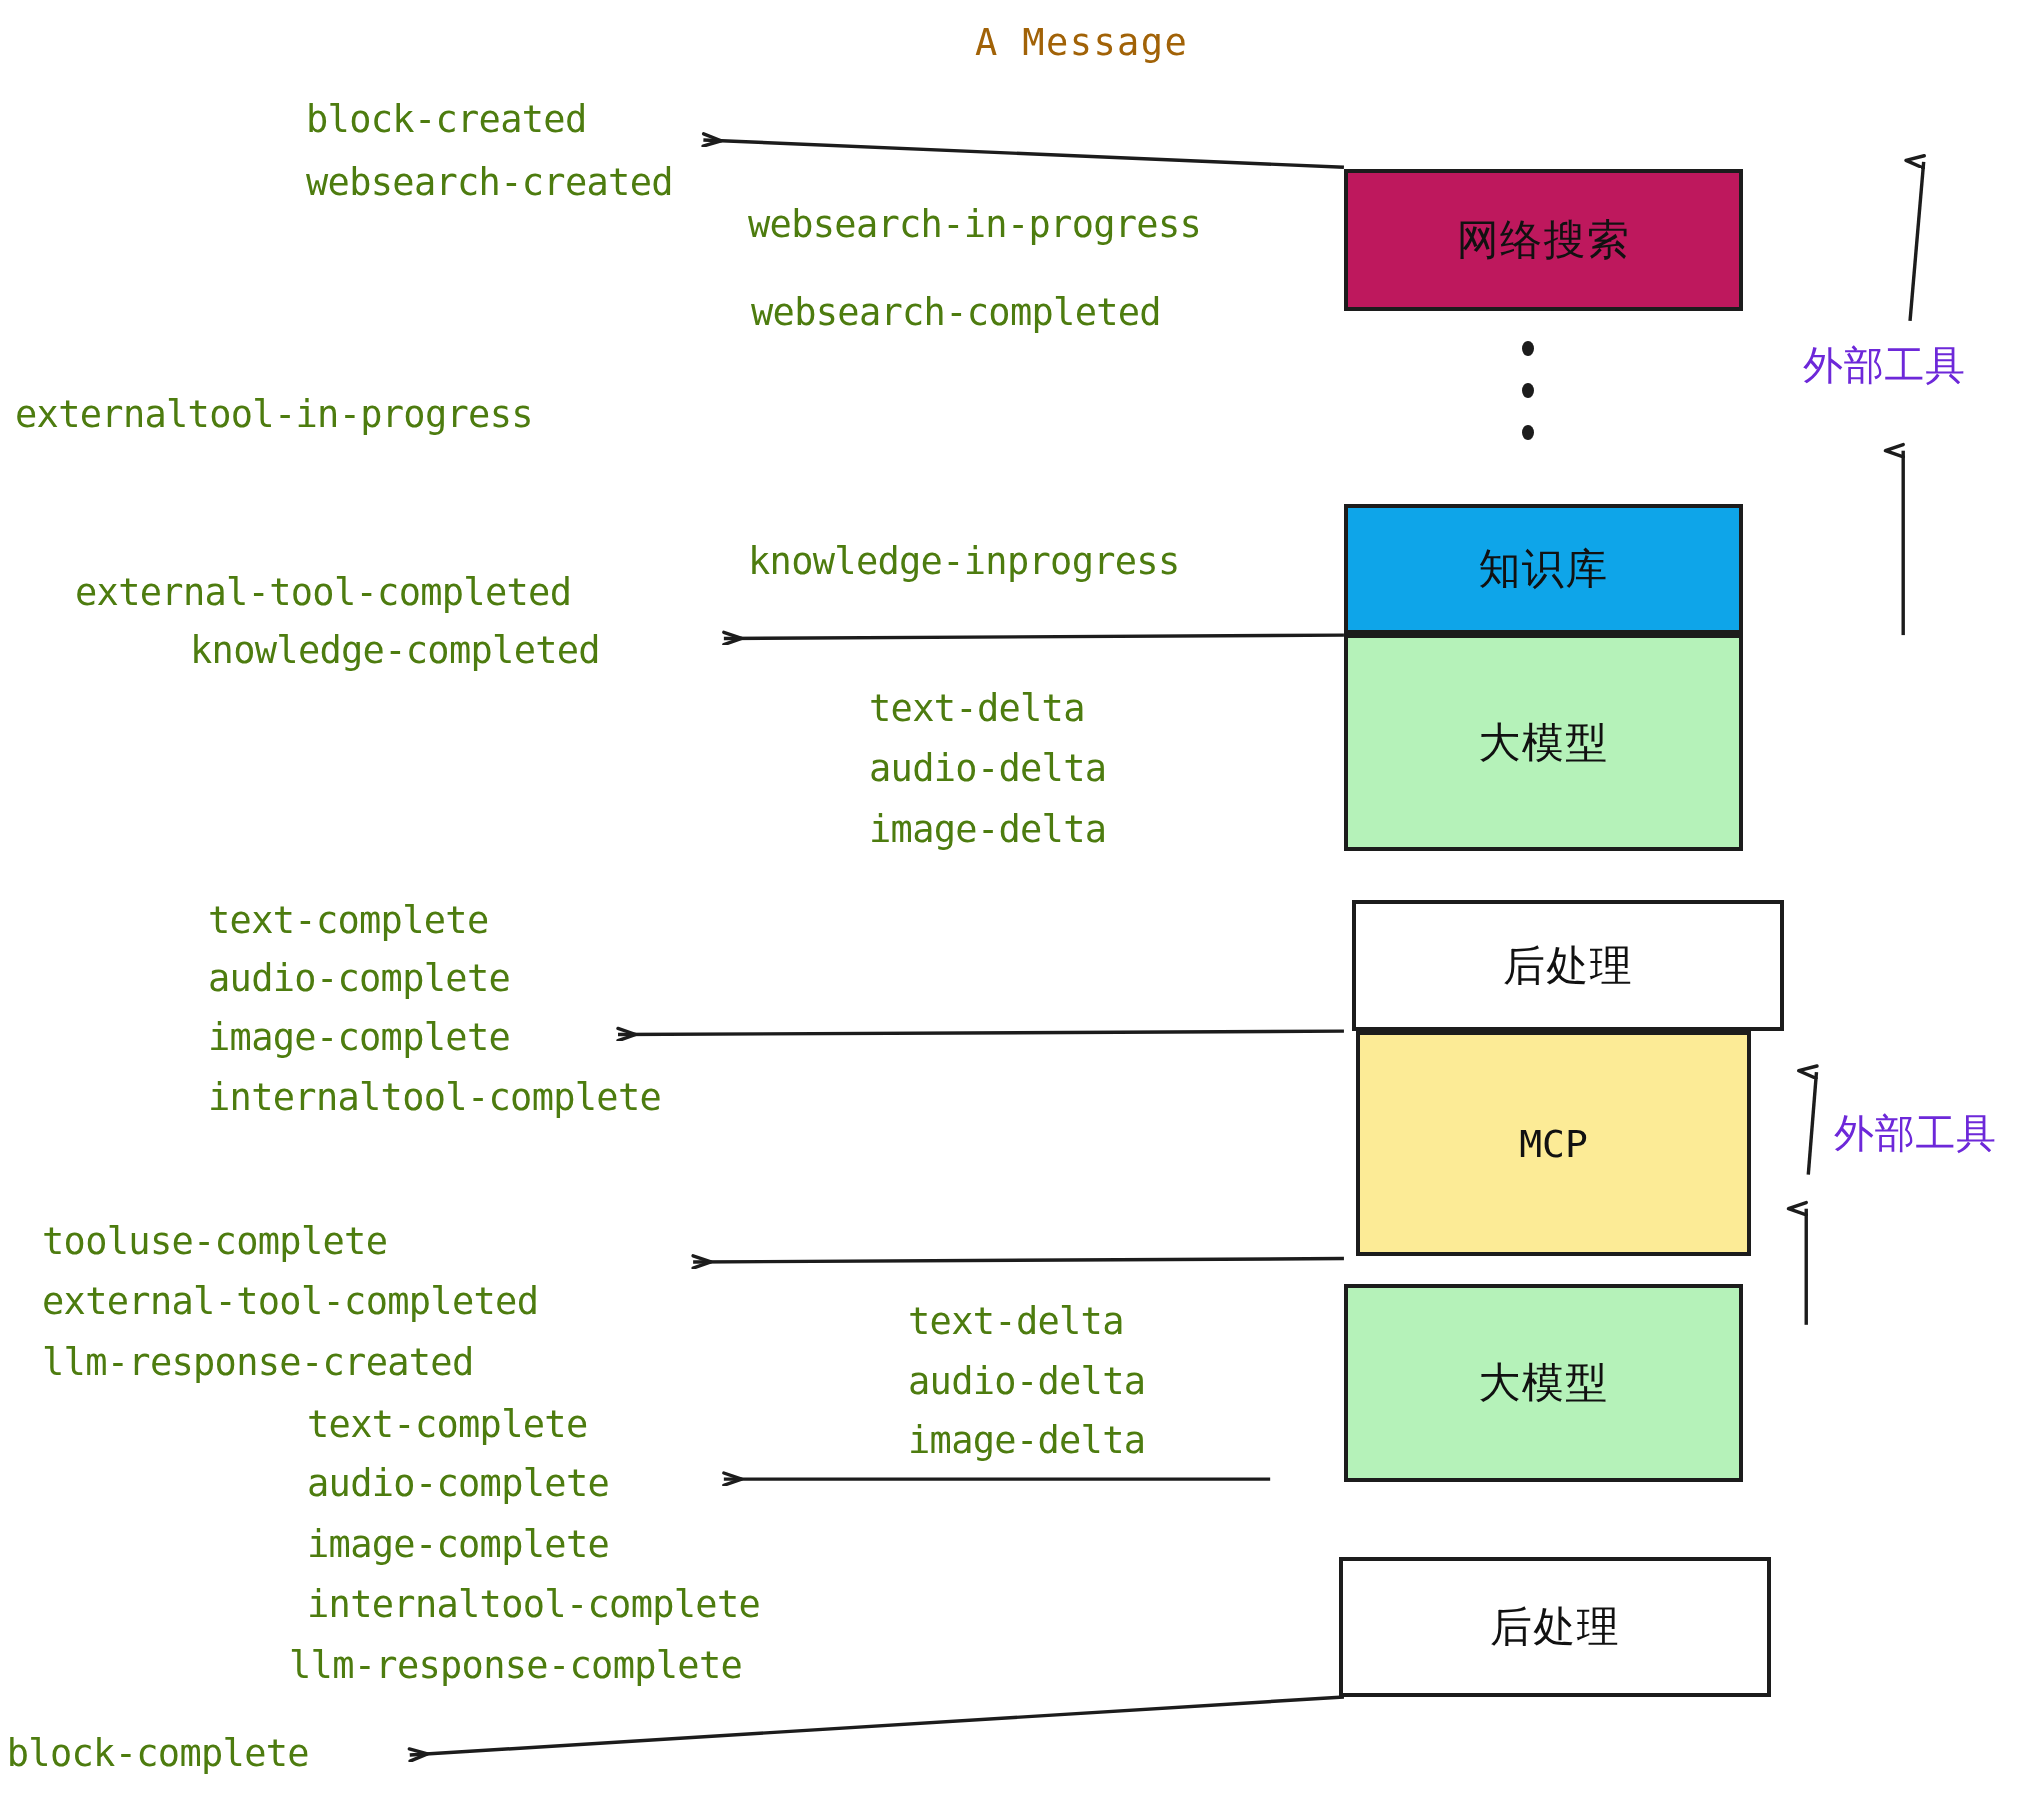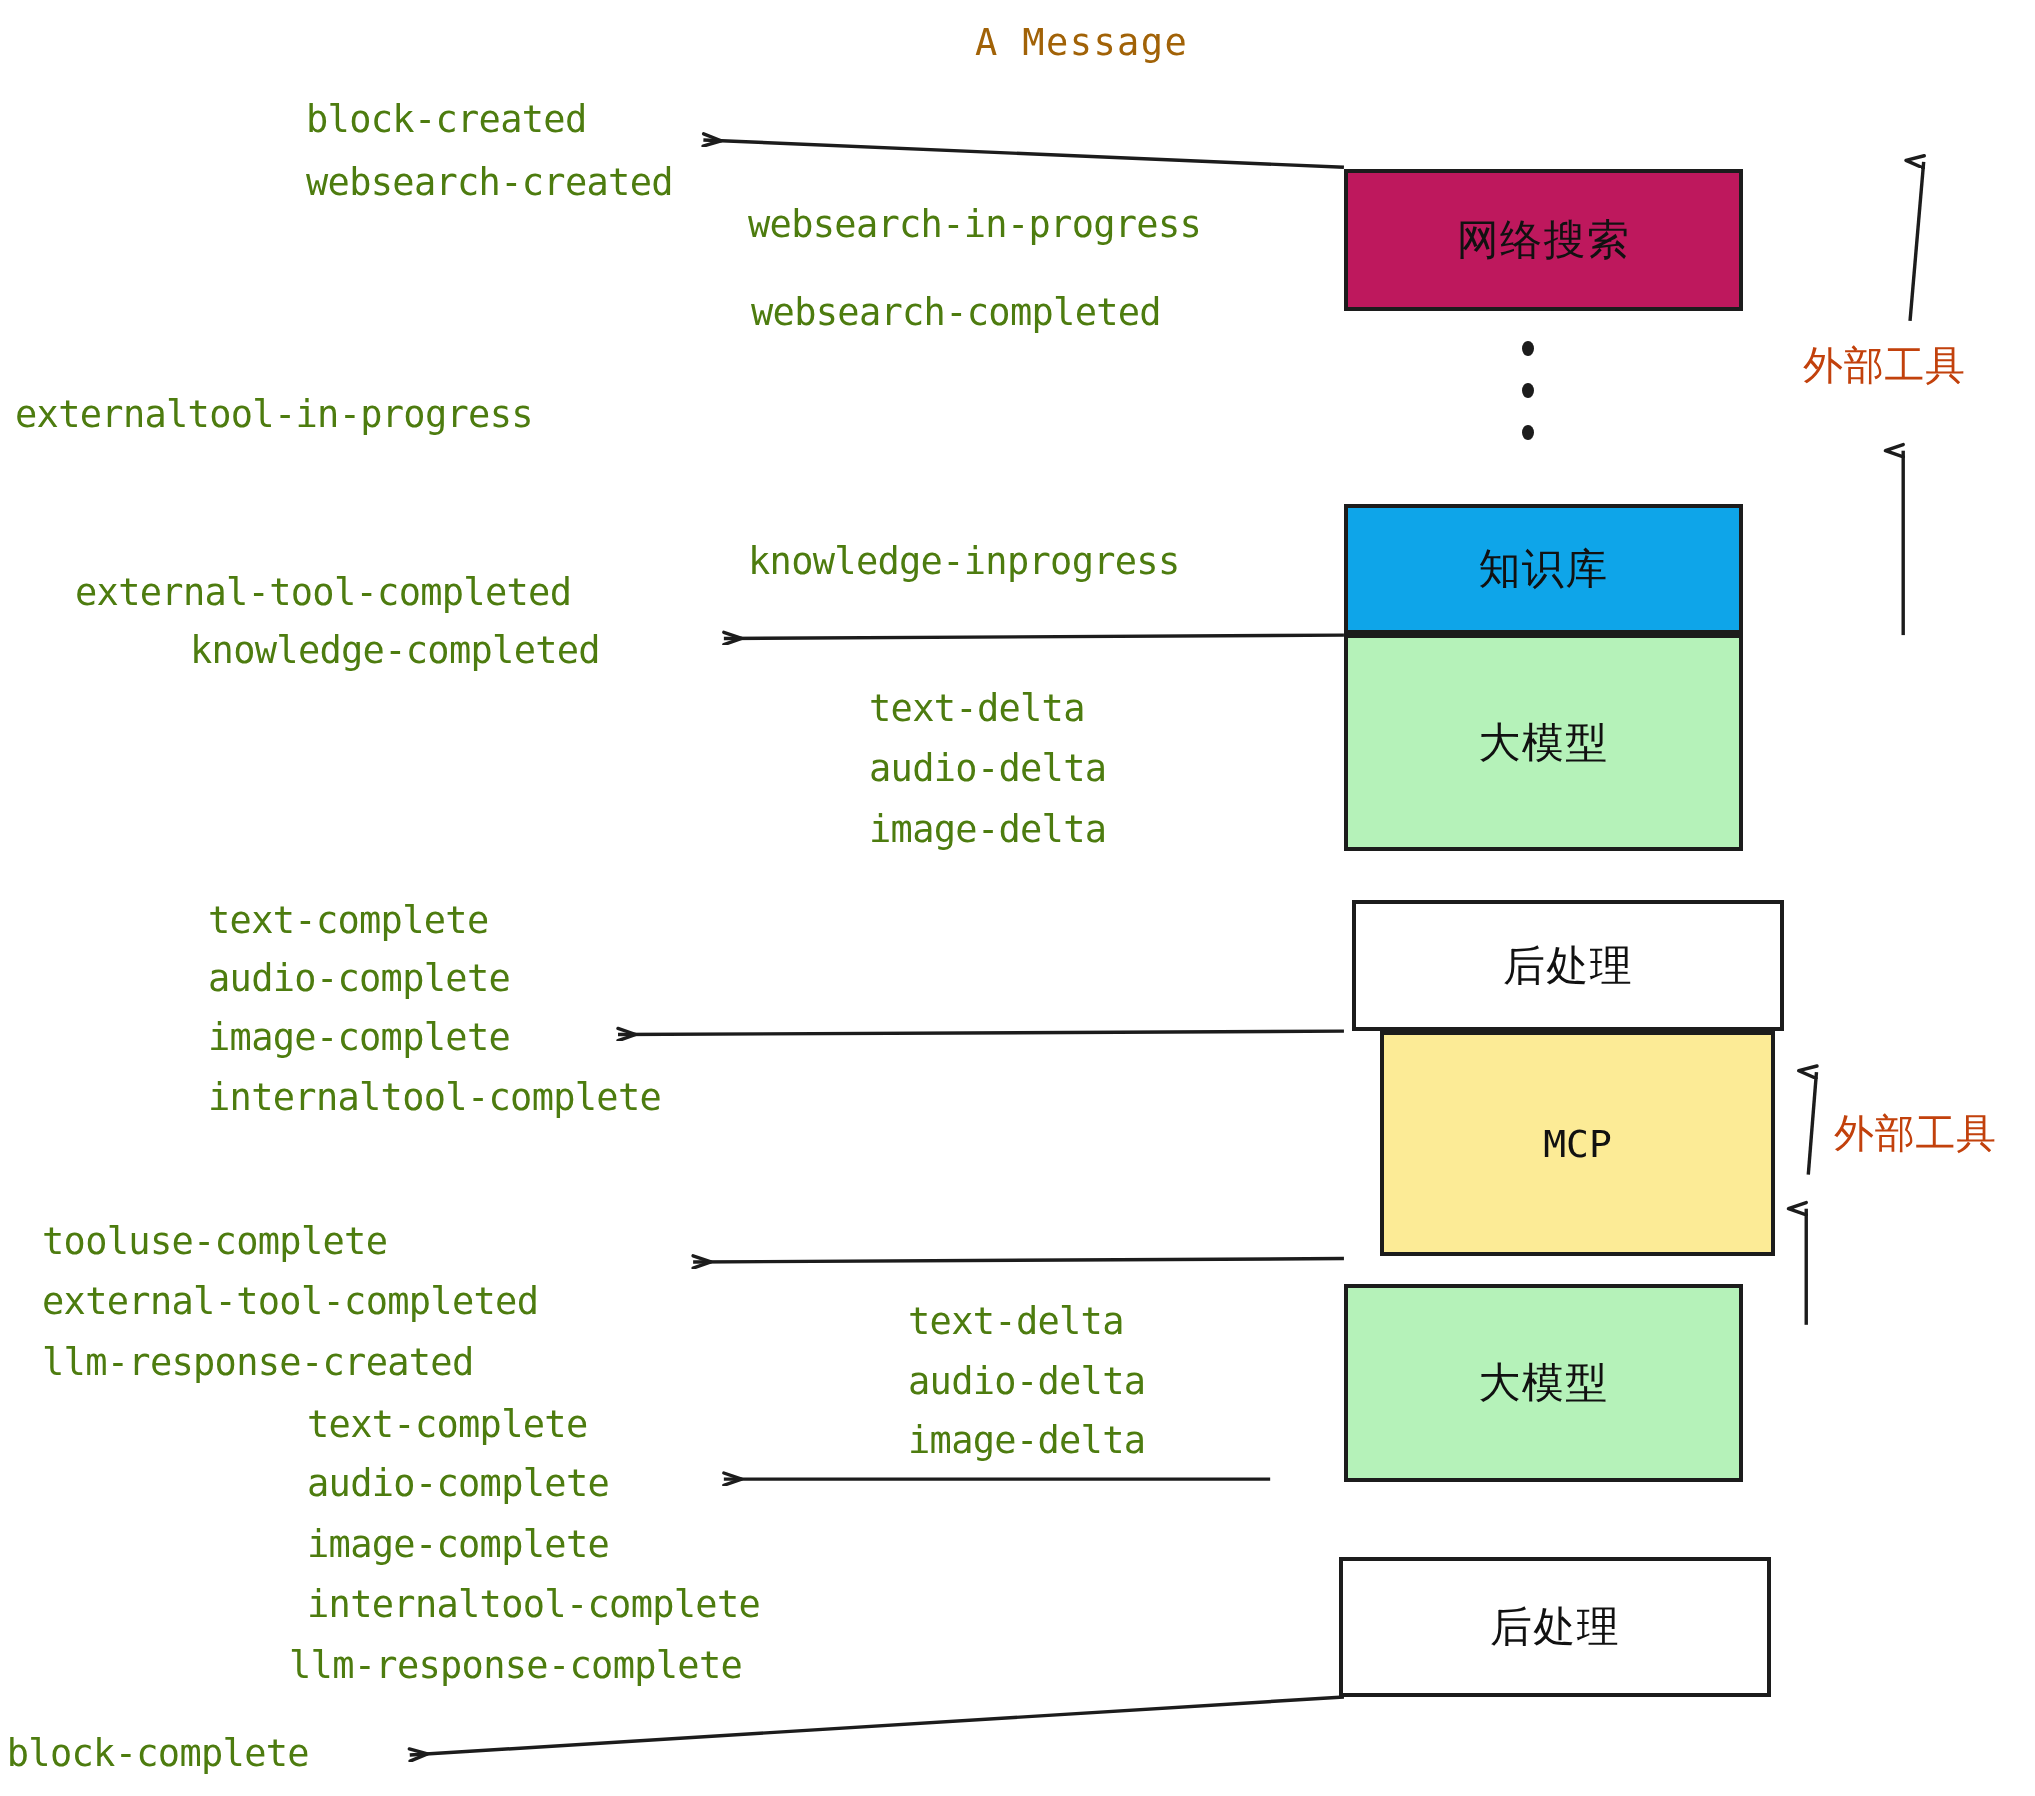--- a/index.html
+++ b/index.html
@@ -37,27 +37,26 @@
     justify-content:center;
     font-family:"DejaVu Sans","Liberation Sans",sans-serif;
     font-size:42px;
     color:#111;
     letter-spacing:1.4px;
   }
   .box.mono{
     font-family:"DejaVu Sans Mono","Liberation Mono",monospace;
     font-size:38px;
     letter-spacing:0;
-    margin-left:24px;
   }
   .brkt-label{
     position:absolute;
     font-family:"DejaVu Sans","Liberation Sans",sans-serif;
     font-size:40px;
-    color:#c2410c;
+    color:#6d28d9;
     white-space:nowrap;
     letter-spacing:0.7px;
   }
   .vdots{position:absolute;}
   .vdots i{
     display:block;width:11.6px;height:15px;border-radius:50%;
     background:#1c1c1c;margin-bottom:27px;
   }
 </style>
 </head>

